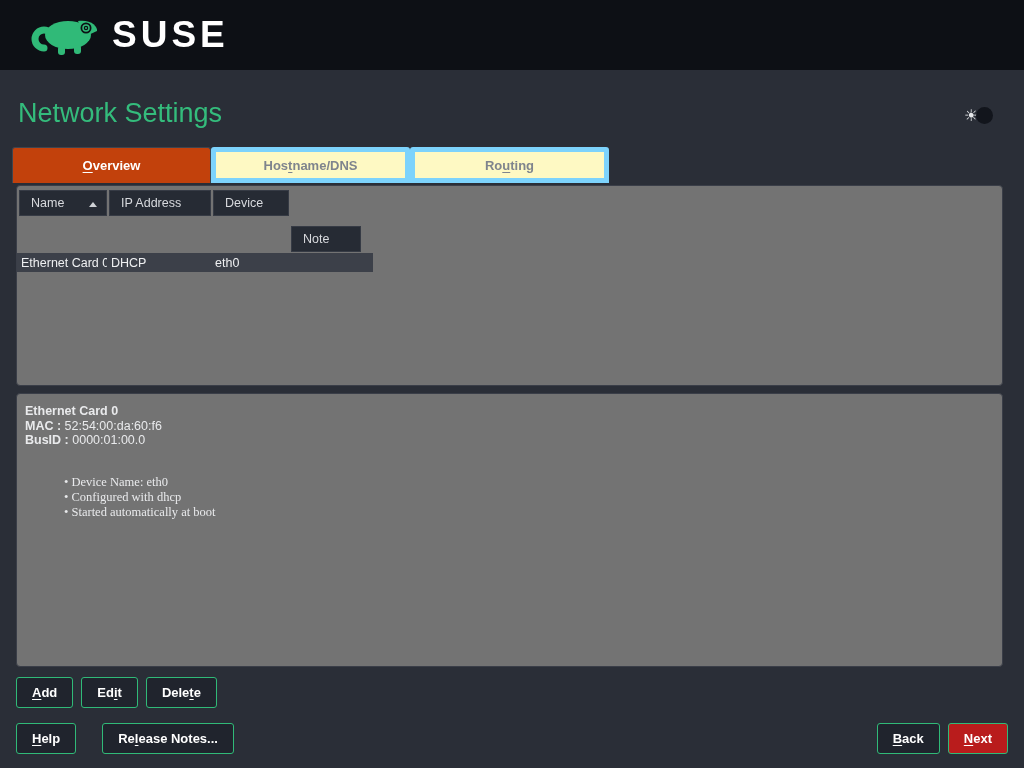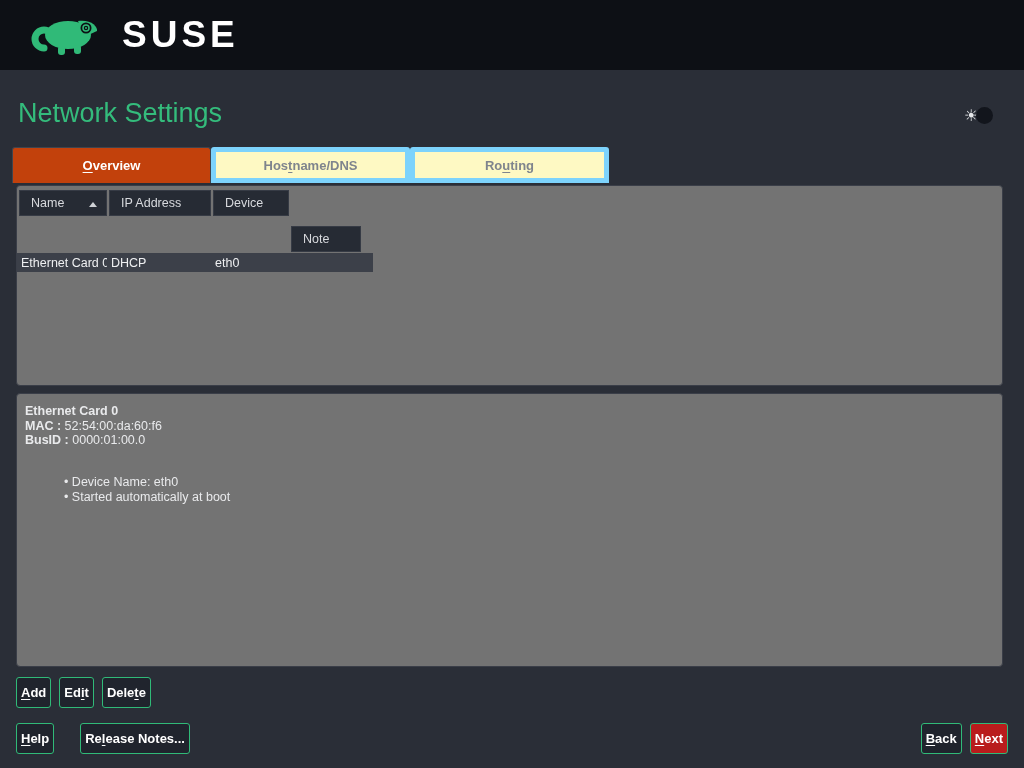--- a/index.html
+++ b/index.html
@@ -10,21 +10,21 @@
     color:#e9eaec;
     position:relative;
   }
 
   
   .topbar {
     position:absolute; left:0; top:0; width:1024px; height:70px;
     background:#0d1015;
     display:flex; align-items:center;
   }
-  .logo { display:flex; align-items:center; margin-left:28px; gap:22px; }
+  .logo { display:flex; align-items:center; margin-left:28px; gap:12px; }
   .logo-word {
     color:#ffffff; font-size:37px; font-weight:600; letter-spacing:4px;
   }
 
   
   .page-title {
     position:absolute; left:18px; top:98px;
     font-size:27px; font-weight:400; color:#34bc7c;
   }
   .theme-toggle {
@@ -85,29 +85,29 @@
     cursor:pointer;
   }
   .td { padding-left:4px; overflow:hidden; white-space:nowrap; }
   .td.c0 { width:90px; } .td.c1 { width:104px; } .td.c2 { width:86px; } .td.c3 { width:70px; }
 
   
   .detail-content { padding:10px 8px; font-size:12.5px; line-height:14.6px; }
   .detail-title { font-weight:bold; }
   .detail-line b { font-weight:bold; }
   .detail-bullets { list-style:none; margin:27px 0 0 39px; }
-  .detail-bullets li { line-height:15px; }
+  .detail-bullets li { line-height:15px;font-family:Liberation Serif, serif; }
   .detail-bullets li::before { content:"• "; }
 
   
   .btn {
     height:31px; background:#20242d; border:1px solid #30ba78; border-radius:3px;
     color:#ffffff; font-size:13px; font-weight:bold;
     font-family:"Liberation Sans", sans-serif;
-    padding:0 4px; cursor:pointer;
+    padding:0 15px; cursor:pointer;
     display:inline-flex; align-items:center; justify-content:center;
   }
   .btn.primary { background:#b91c1c; }
   .actions { position:absolute; left:16px; top:677px; display:flex; gap:8px; }
   .footer-left { position:absolute; left:16px; top:723px; display:flex; gap:26px; }
   .footer-right { position:absolute; right:16px; top:723px; display:flex; gap:8px; }
 </style>
 </head>
 <body>
 
@@ -172,20 +172,21 @@
   </div>
 </div>
 
 <div class="panel detail-panel">
   <div class="detail-content">
     <div class="detail-title">Ethernet Card 0</div>
     <div class="detail-line"><b>MAC :</b> <span>52:54:00:da:60:f6</span></div>
     <div class="detail-line"><b>BusID :</b> <span>0000:01:00.0</span></div>
     <ul class="detail-bullets">
       <li>Device Name: eth0</li>
+      <li>Configured with dhcp</li>
       <li>Started automatically at boot</li>
     </ul>
   </div>
 </div>
 
 <div class="actions">
   <button class="btn">
       <span><span></span><span class="key">A</span><span>dd</span></span>
     </button>
   <button class="btn">

